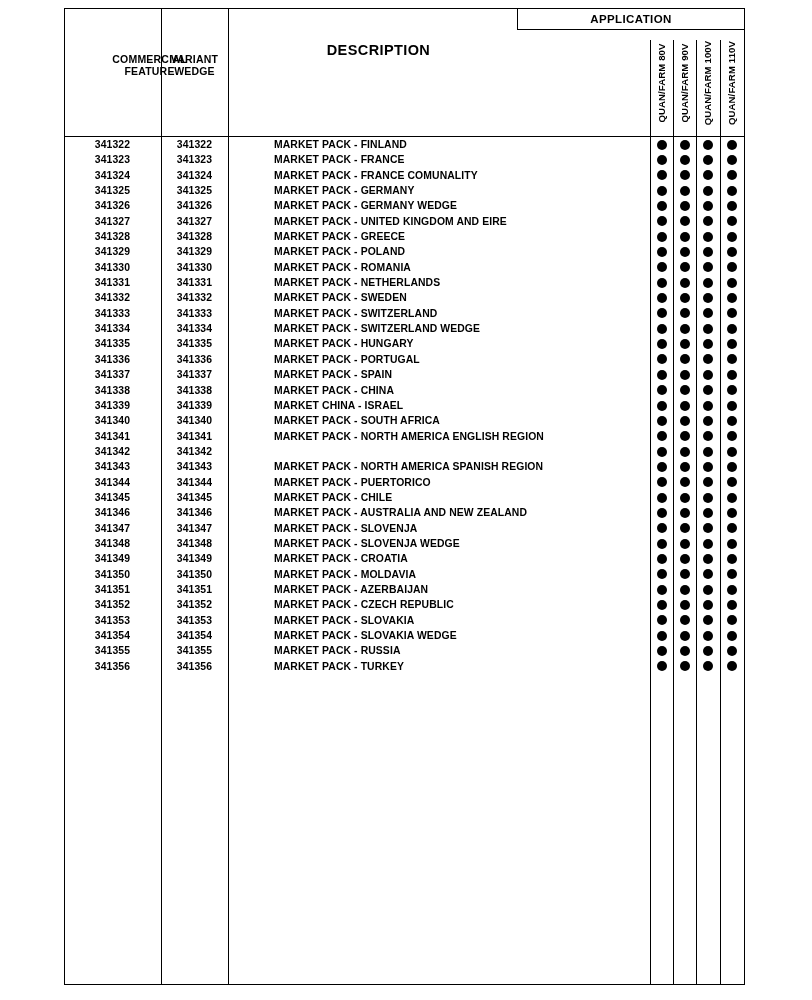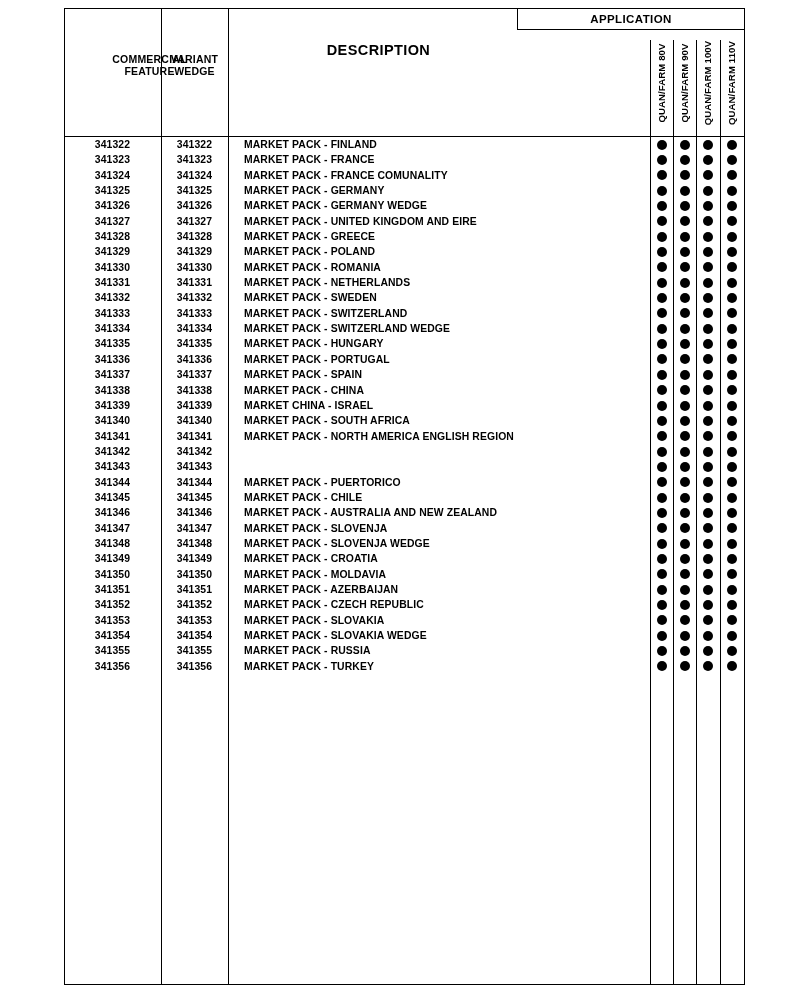--- a/index.html
+++ b/index.html
@@ -175,21 +175,21 @@
     left: 0;
     width: 97px;
     text-align: center;
   }
   .cell-variant {
     left: 97px;
     width: 67px;
     text-align: center;
   }
   .cell-desc {
-    left: 156px;
+    left: 186px;
     text-align: left;
     padding-left: 24px;
   }
   .appcell {
     position: absolute;
     top: 0;
     height: 15.35px;
     width: 23px;
     display: flex;
     align-items: center;
@@ -603,20 +603,21 @@
         <div class="appcell a2">
           <span class="dot"></span>
         </div>
         <div class="appcell a3">
           <span class="dot"></span>
         </div>
       </div>
       <div class="row">
         <div class="cell cell-feature">341343</div>
         <div class="cell cell-variant">341343</div>
+        <div class="cell cell-desc">MARKET PACK - NORTH AMERICA SPANISH REGION</div>
         <div class="appcell a0">
           <span class="dot"></span>
         </div>
         <div class="appcell a1">
           <span class="dot"></span>
         </div>
         <div class="appcell a2">
           <span class="dot"></span>
         </div>
         <div class="appcell a3">

